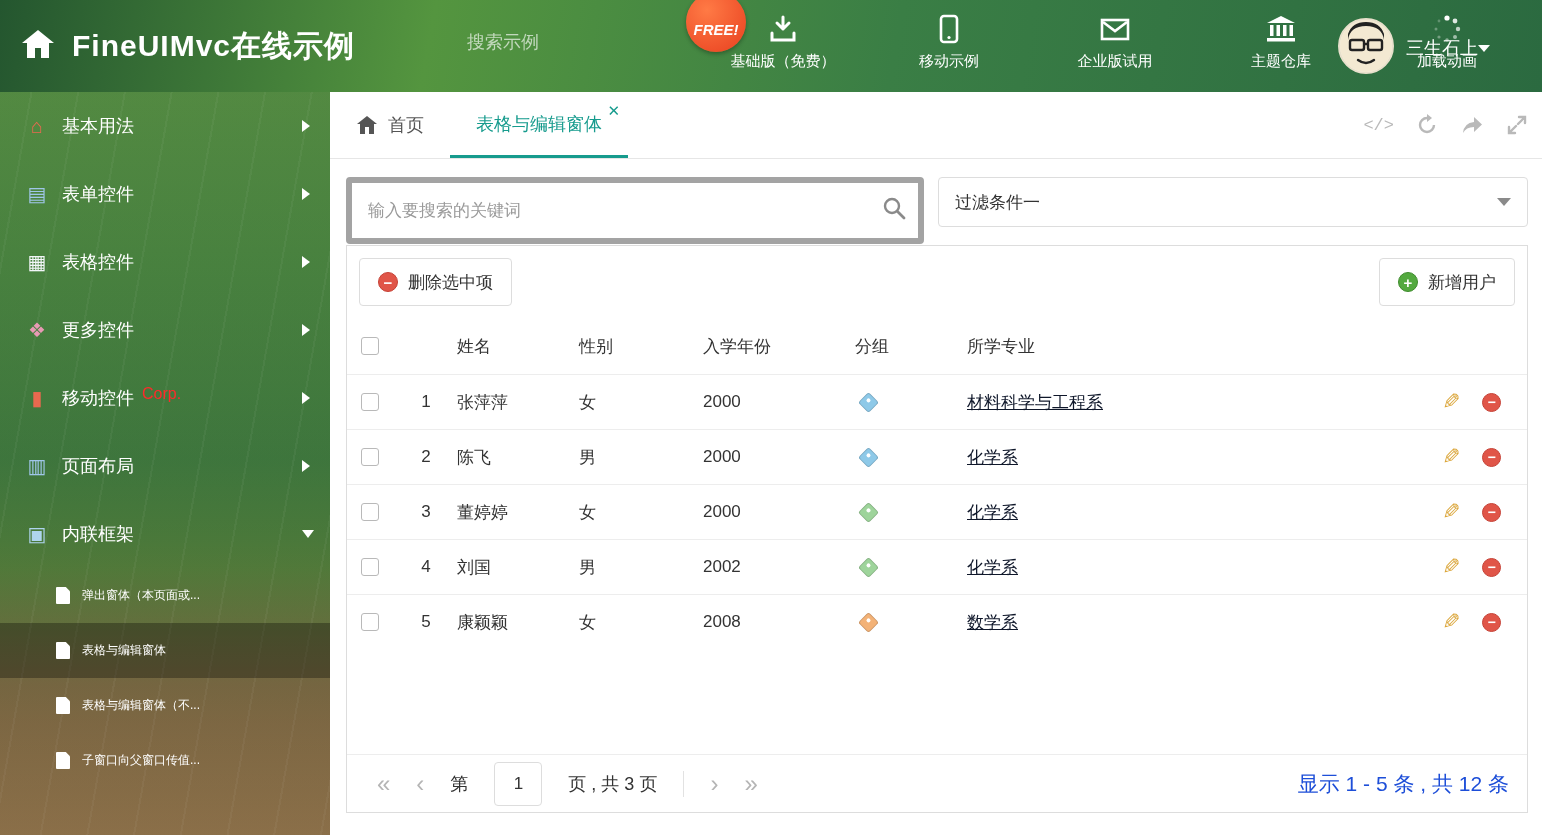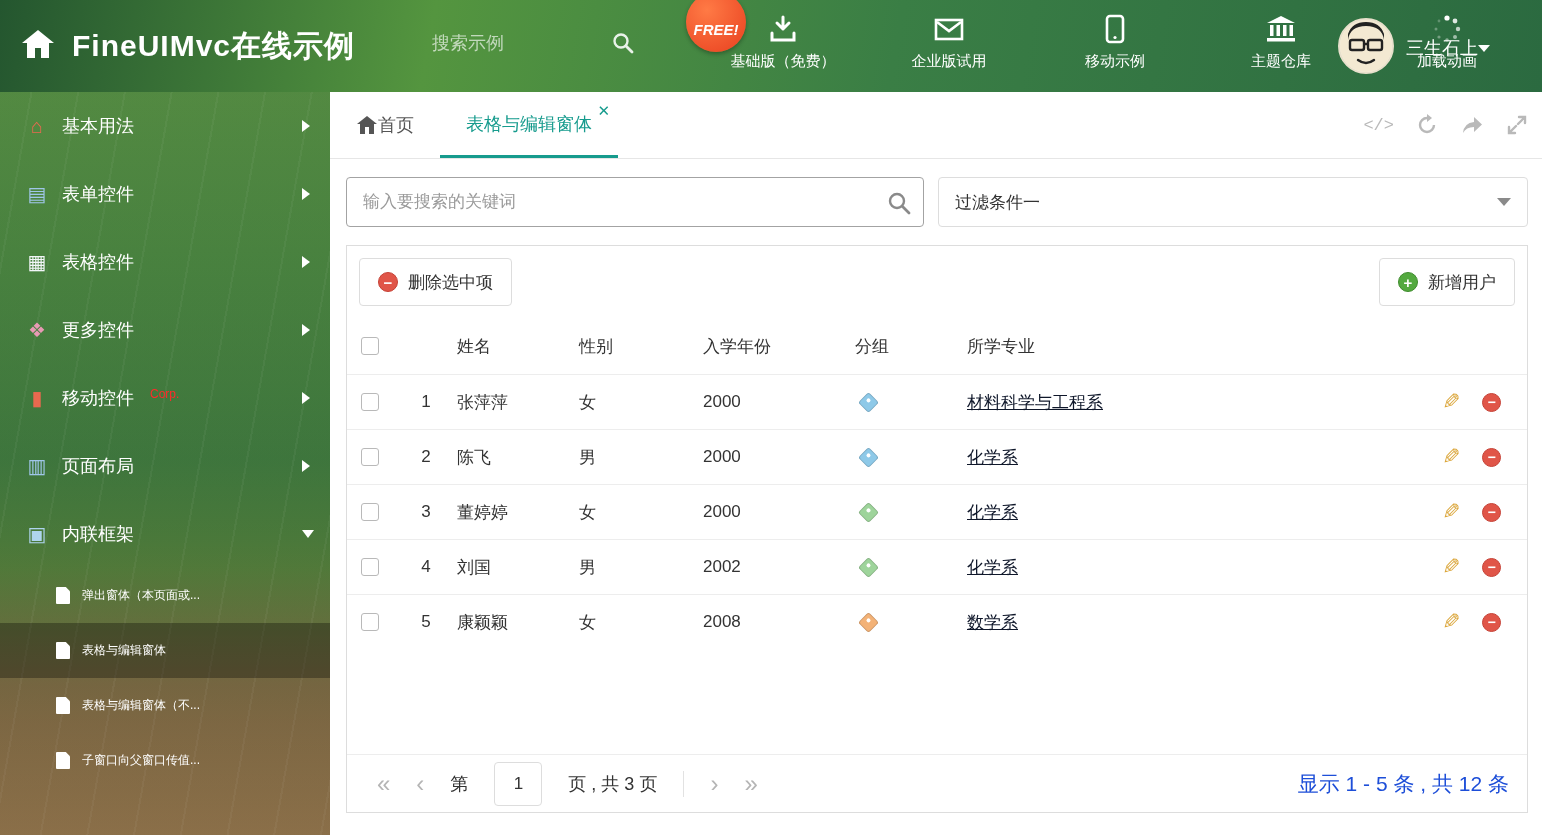--- a/index.html
+++ b/index.html
@@ -8,21 +8,21 @@
   .stage { position:relative; width:1542px; height:835px;
     background:linear-gradient(180deg,#5f9648 0%,#4c8843 30%,#3f7a40 55%,#56813c 68%,#7c6b45 82%,#977a50 100%);padding-left:24px; }
   .rain { position:absolute; inset:0; pointer-events:none;
     background:repeating-linear-gradient(100deg, rgba(255,255,255,0.06) 0 2px, transparent 2px 46px); }
 
   
   .header { position:absolute; left:0; top:0; width:1542px; height:92px;
     background:linear-gradient(100deg,#24562f 0%,#54953f 28%,#3a7e45 58%,#2b6a40 100%); color:#fff; }
   .home-ic { position:absolute; left:20px; top:28px; cursor:pointer; }
   .app-title { position:absolute; left:72px; top:26px; font-size:30px; font-weight:bold; letter-spacing:1px; }
-  .hdr-search { position:absolute; left:432px; top:32px; width:200px; display:flex; align-items:center; gap:50px; }
+  .hdr-search { position:absolute; left:432px; top:32px; width:200px; display:flex; align-items:center; gap:50px;flex-direction:column; }
   .hdr-search input { background:transparent; border:none; outline:none; color:rgba(255,255,255,0.85);
     font-size:18px; width:130px; font-family:inherit; }
   .hdr-search input::placeholder { color:rgba(255,255,255,0.65); }
   .free-badge { position:absolute; left:686px; top:-8px; width:60px; height:60px; border-radius:50%;
     background:radial-gradient(circle at 35% 30%,#ff7a45,#e8401f); display:flex; align-items:flex-end;
     justify-content:center; padding-bottom:14px; font-size:15px; font-weight:bold; font-style:italic;
     box-shadow:0 2px 4px rgba(0,0,0,0.3); }
   .hdr-nav { position:absolute; left:724px; top:10px; display:flex;gap:48px; }
   .hdr-nav-item { width:118px; display:flex; flex-direction:column; align-items:center; gap:8px;
     cursor:pointer; padding-top:4px; }
@@ -33,45 +33,45 @@
     font-size:18px; cursor:pointer; }
   .caret-down-w { width:0; height:0; border-left:6px solid transparent; border-right:6px solid transparent;
     border-top:7px solid #fff; }
 
   
   .sidebar { position:absolute; left:0; top:92px; width:330px; height:743px;
     background:linear-gradient(180deg, rgba(70,120,55,0.30), rgba(55,100,50,0.25) 60%, rgba(110,85,55,0.30) 85%); color:#fff; }
   .nav-item { position:relative; height:68px; display:flex; align-items:center; padding-left:24px; cursor:pointer; }
   .nav-item .glyph { width:26px; font-size:20px; margin-right:12px; text-align:center; }
   .nav-item .txt { font-size:18px; }
-  .nav-item .corp { color:#ff2a2a; font-size:12px; margin-left:16px; position:relative; top:-4px; }
+  .nav-item .corp { color:#ff2a2a; font-size:16px; margin-left:8px; position:relative; top:-4px; }
   .arr-right { position:absolute; right:20px; width:0; height:0; border-top:6px solid transparent;
     border-bottom:6px solid transparent; border-left:8px solid #fff; }
   .arr-down { position:absolute; right:16px; width:0; height:0; border-left:6px solid transparent;
     border-right:6px solid transparent; border-top:8px solid #fff; }
   .sub-item { position:relative; height:55px; display:flex; align-items:center; padding-left:56px; cursor:pointer; }
   .sub-item.active { background:rgba(0,0,0,0.30); }
   .page-ic { width:14px; height:17px; background:#fff; border-radius:1px; margin-right:12px;
     clip-path:polygon(0 0,70% 0,100% 25%,100% 100%,0 100%); }
   .sub-item .txt { font-size:12px; }
   .g-red{color:#e8694f}.g-blue{color:#9fc6e8}.g-white{color:#f2f6f8}.g-multi{color:#e89ab4}.g-lblue{color:#aed4ee}
 
   
   .main { position:absolute; left:330px; top:92px; width:1212px; height:743px; background:#fff; }
 
   .tabbar { position:relative; height:67px; border-bottom:1px solid #e6e6e6; display:flex; align-items:stretch; }
-  .tab { display:flex; align-items:center; padding:0 26px; font-size:18px; color:#555; cursor:pointer; position:relative; }
+  .tab { display:flex; align-items:center; gap:10px; padding:0 26px; font-size:18px; color:#555; cursor:pointer; position:relative; }
   .tab.active { color:#169b8d; border-bottom:3px solid #169b8d; }
   .tab .close { position:absolute; top:10px; right:8px; color:#169b8d; font-size:15px; font-weight:bold; cursor:pointer; }
   .tab-tools { position:absolute; right:14px; top:0; height:100%; display:flex; align-items:center; gap:22px; color:#b9b9b9; }
   .tab-tools .tool { cursor:pointer; display:flex; align-items:center; }
   .code-glyph { font-family:"Liberation Mono","DejaVu Sans Mono",monospace; font-size:17px; }
 
   .filter-row { position:absolute; left:16px; top:85px; width:1182px; display:flex; gap:14px; }
-  .search-box { position:relative; width:578px; height:50px; border:1px solid #a3a3a3; border-radius:4px; }
+  .search-box { position:relative; width:578px; height:67px; border:6px solid #a3a3a3; border-radius:4px; }
   .search-box input { width:100%; height:100%; border:none; outline:none; padding:0 46px 0 16px;
     font-size:17px; color:#333; font-family:inherit; background:transparent; }
   .search-box input::placeholder { color:#9a9a9a; }
   .search-box .mag { position:absolute; right:12px; top:13px; cursor:pointer; }
   .select-box { position:relative; flex:1; height:50px; border:1px solid #ddd; border-radius:4px;
     display:flex; align-items:center; padding:0 16px; font-size:17px; color:#333; cursor:pointer; }
   .select-box .caret { position:absolute; right:16px; width:0; height:0; border-left:7px solid transparent;
     border-right:7px solid transparent; border-top:8px solid #8a8a8a; }
 
   .panel { position:absolute; left:16px; top:153px; width:1182px; height:568px; border:1px solid #ddd; }
@@ -140,35 +140,35 @@
         <span>
           <svg width="30" height="30" viewBox="0 0 30 30">
               <path d="M15 3 V15 M15 15 L9 9 M15 15 L21 9" stroke="#fff" stroke-width="3" fill="none" stroke-linecap="round"></path>
               <path d="M4 19 V26 H26 V19" stroke="#fff" stroke-width="3" fill="none" stroke-linecap="round"></path>
             </svg>
         </span>
         <span class="lbl">基础版（免费）</span>
       </div>
       <div class="hdr-nav-item">
         <span>
+          <svg width="20" height="30" viewBox="0 0 20 30">
+              <rect x="2" y="2" width="16" height="26" rx="3" fill="none" stroke="#fff" stroke-width="2.6"></rect>
+              <circle cx="10" cy="23.5" r="1.6" fill="#fff"></circle>
+            </svg>
+        </span>
+        <span class="lbl">移动示例</span>
+      </div>
+      <div class="hdr-nav-item">
+        <span>
           <svg width="32" height="30" viewBox="0 0 32 30">
               <rect x="3" y="6" width="26" height="19" fill="none" stroke="#fff" stroke-width="2.6"></rect>
               <path d="M4 8 L16 17 L28 8" fill="none" stroke="#fff" stroke-width="2.6"></path>
             </svg>
         </span>
         <span class="lbl">企业版试用</span>
-      </div>
-      <div class="hdr-nav-item">
-        <span>
-          <svg width="20" height="30" viewBox="0 0 20 30">
-              <rect x="2" y="2" width="16" height="26" rx="3" fill="none" stroke="#fff" stroke-width="2.6"></rect>
-              <circle cx="10" cy="23.5" r="1.6" fill="#fff"></circle>
-            </svg>
-        </span>
-        <span class="lbl">移动示例</span>
       </div>
       <div class="hdr-nav-item">
         <span>
           <svg width="32" height="30" viewBox="0 0 32 30">
               <path d="M16 2 L30 9 H2 Z" fill="#fff"></path>
               <rect x="5" y="11" width="3.5" height="11" fill="#fff"></rect>
               <rect x="11.5" y="11" width="3.5" height="11" fill="#fff"></rect>
               <rect x="18" y="11" width="3.5" height="11" fill="#fff"></rect>
               <rect x="24.5" y="11" width="3.5" height="11" fill="#fff"></rect>
               <rect x="2" y="24" width="28" height="3.5" fill="#fff"></rect>

